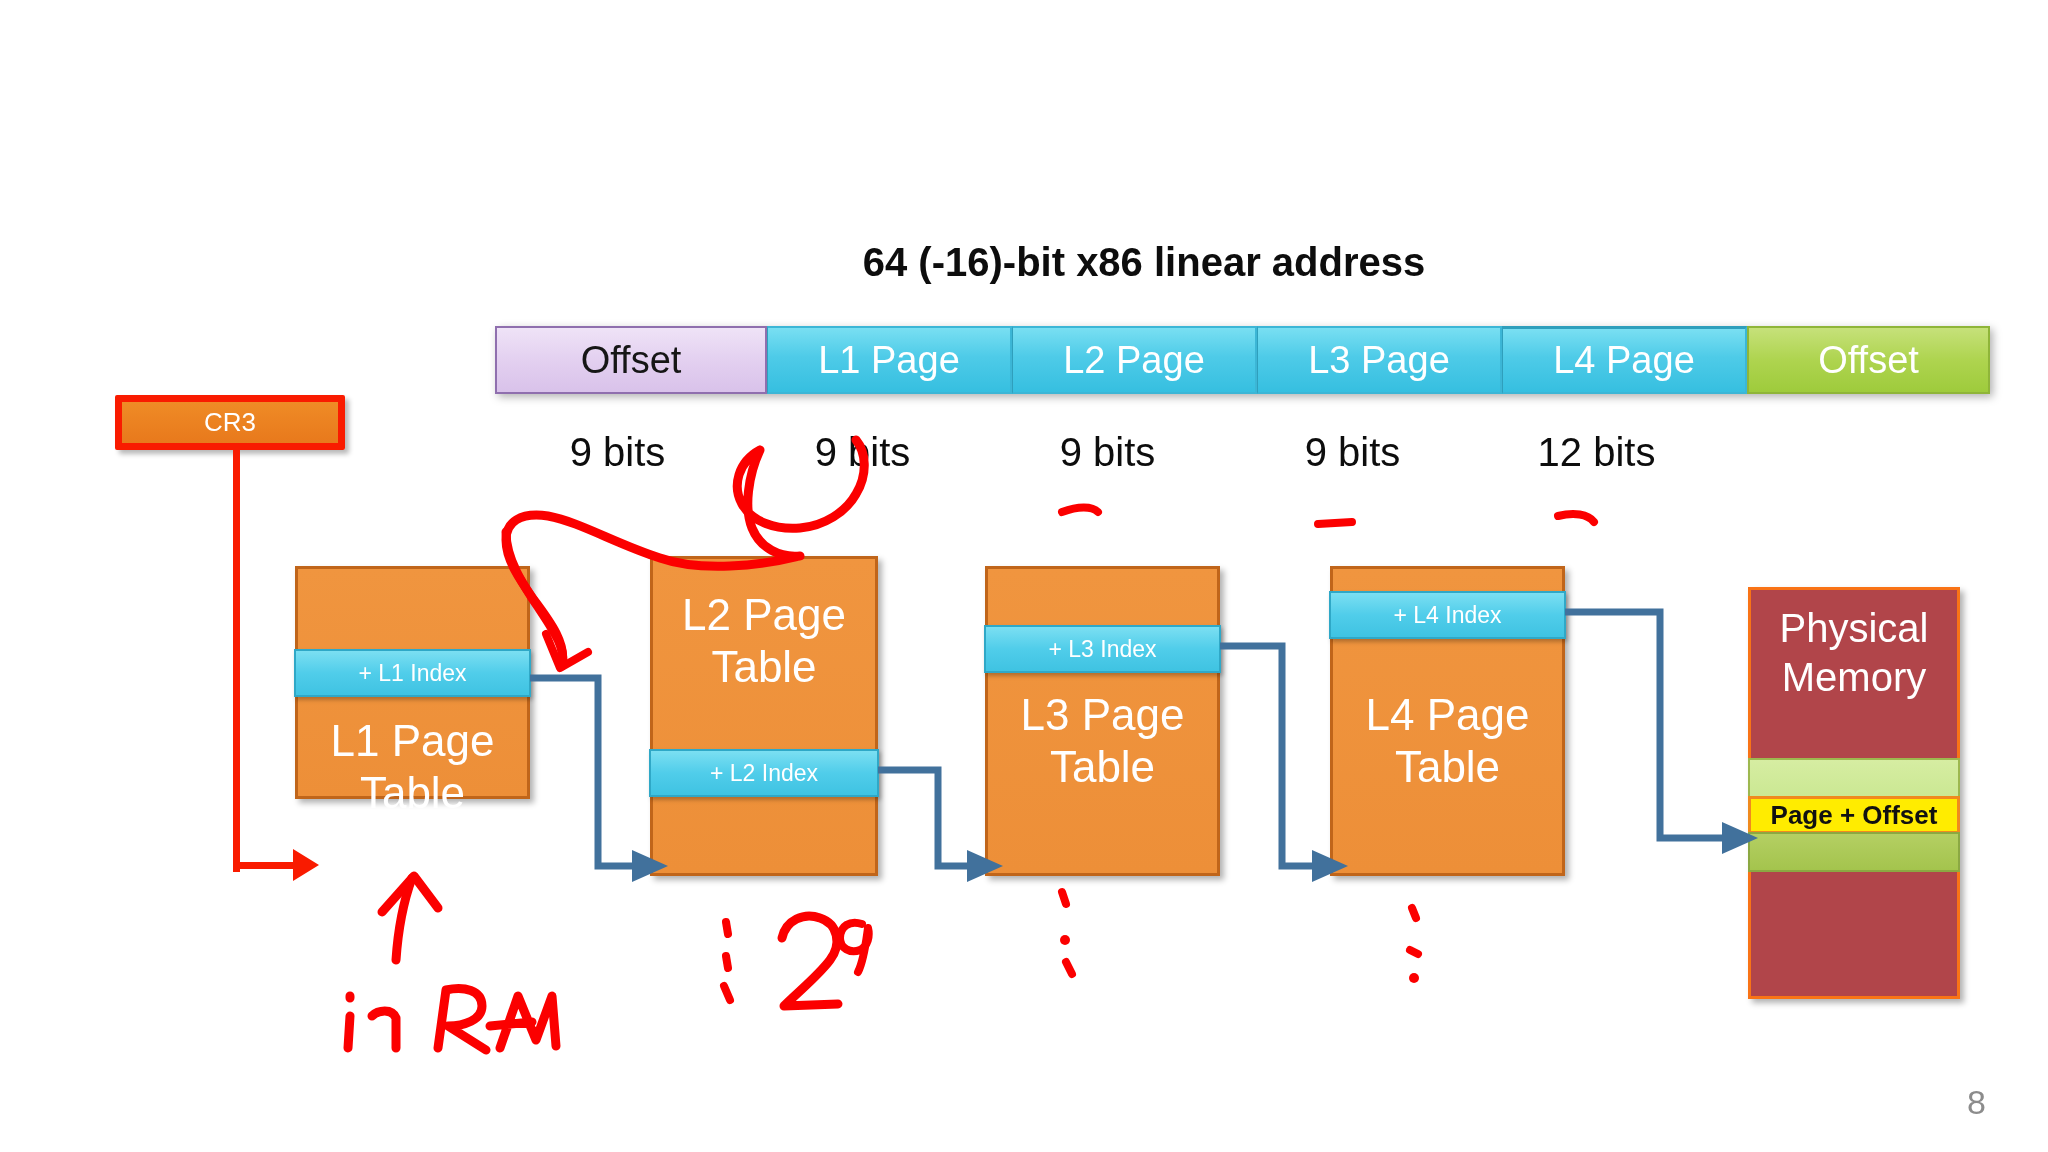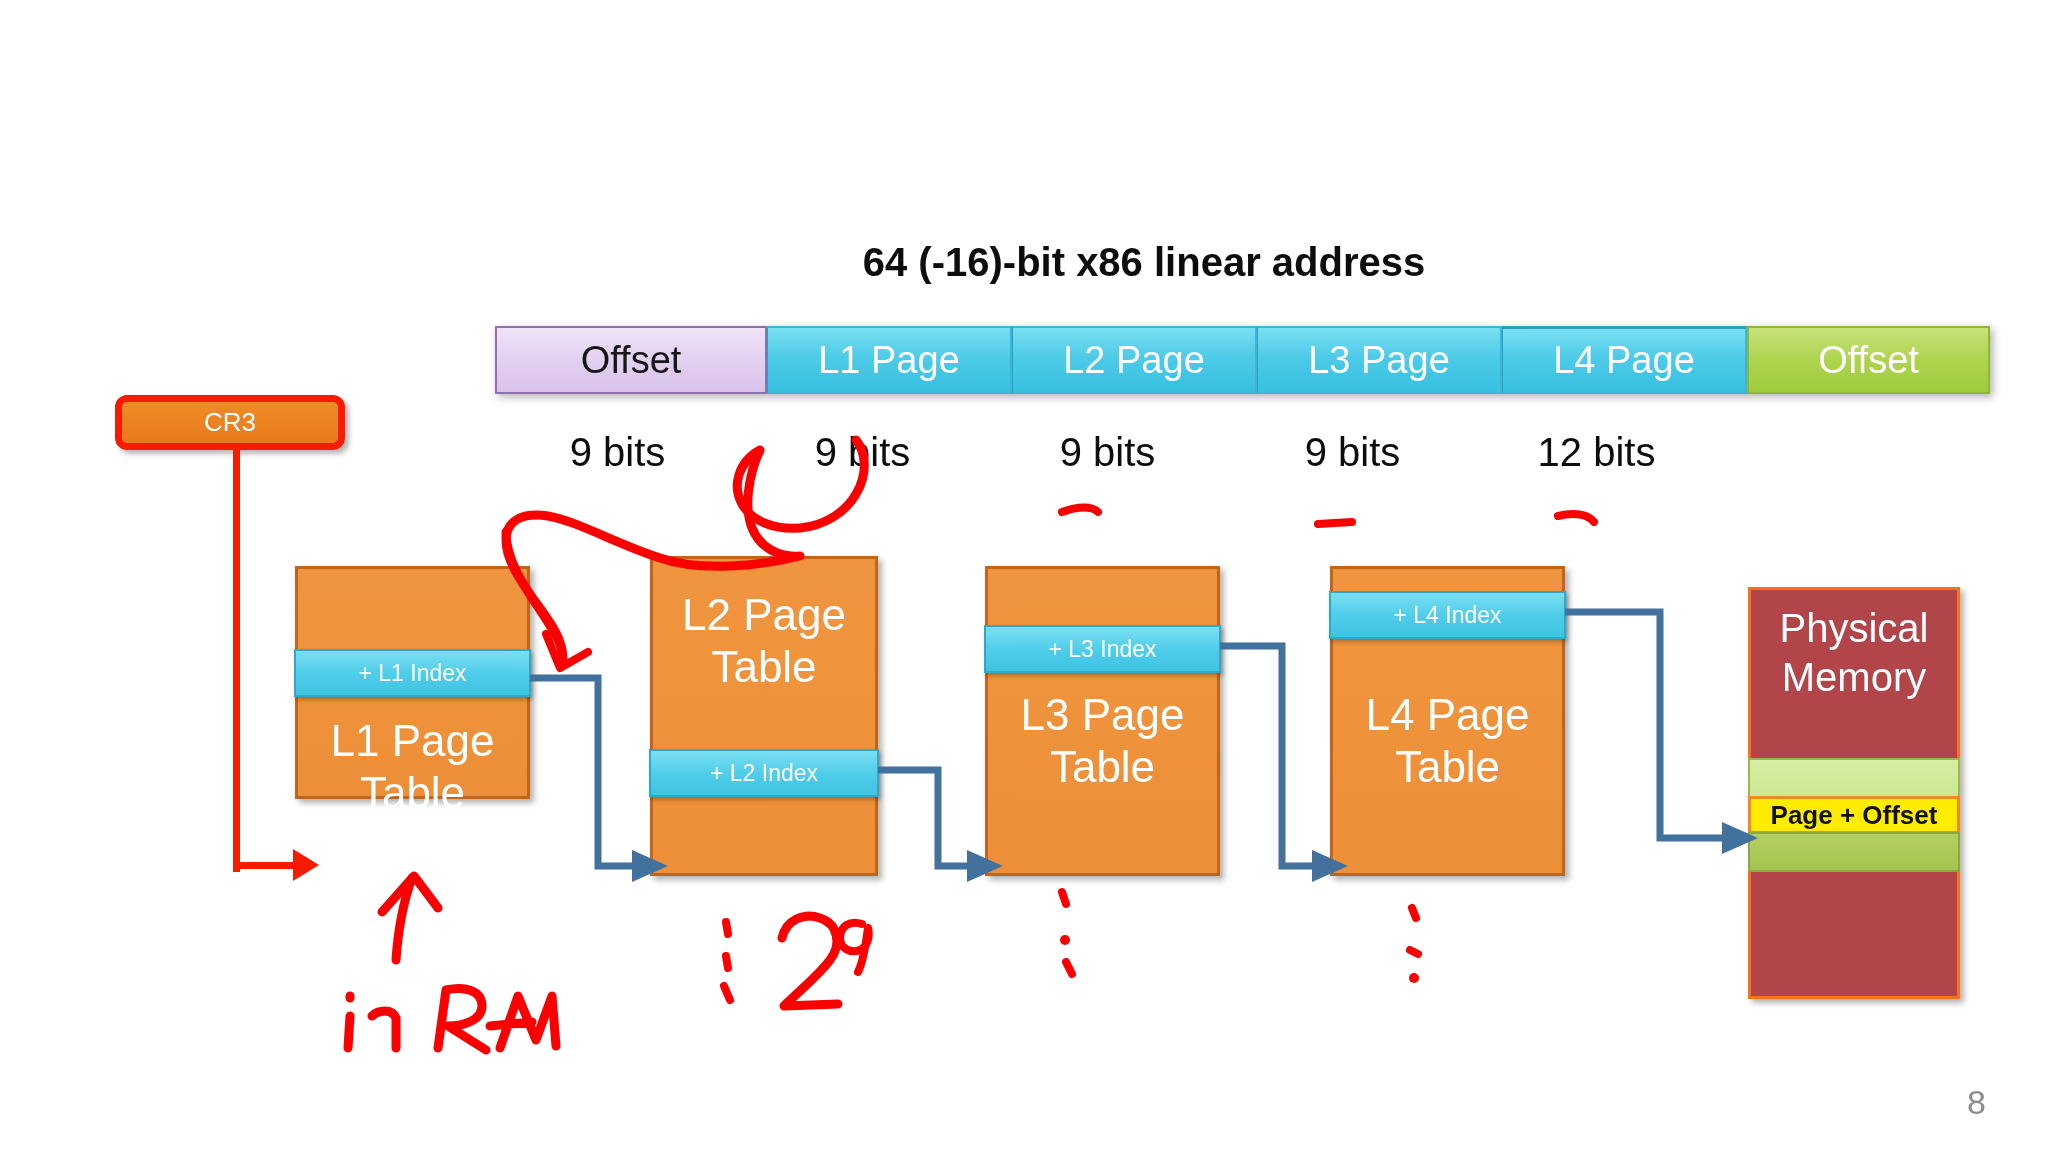--- a/index.html
+++ b/index.html
@@ -75,21 +75,21 @@
     font-size:40px;color:#0d0d0d;
     display:flex;align-items:flex-start;justify-content:center;
   }
 
   
   .cr3{
     position:absolute;left:115px;top:395px;
     width:230px;height:55px;
     background:linear-gradient(180deg,#ef8b26 0%,#e8791c 100%);
     border:7px solid #f91b00;
-    border-radius:12px;
+    border-radius:2px;
     display:flex;align-items:center;justify-content:center;
     font-size:26px;color:#fff;
     box-sizing:border-box;
     box-shadow:4px 4px 5px rgba(0,0,0,0.28);
   }
   .cr3line{
     position:absolute;left:233px;top:450px;width:7px;height:422px;
     background:#f91b00;
   }
   .cr3arrow{

